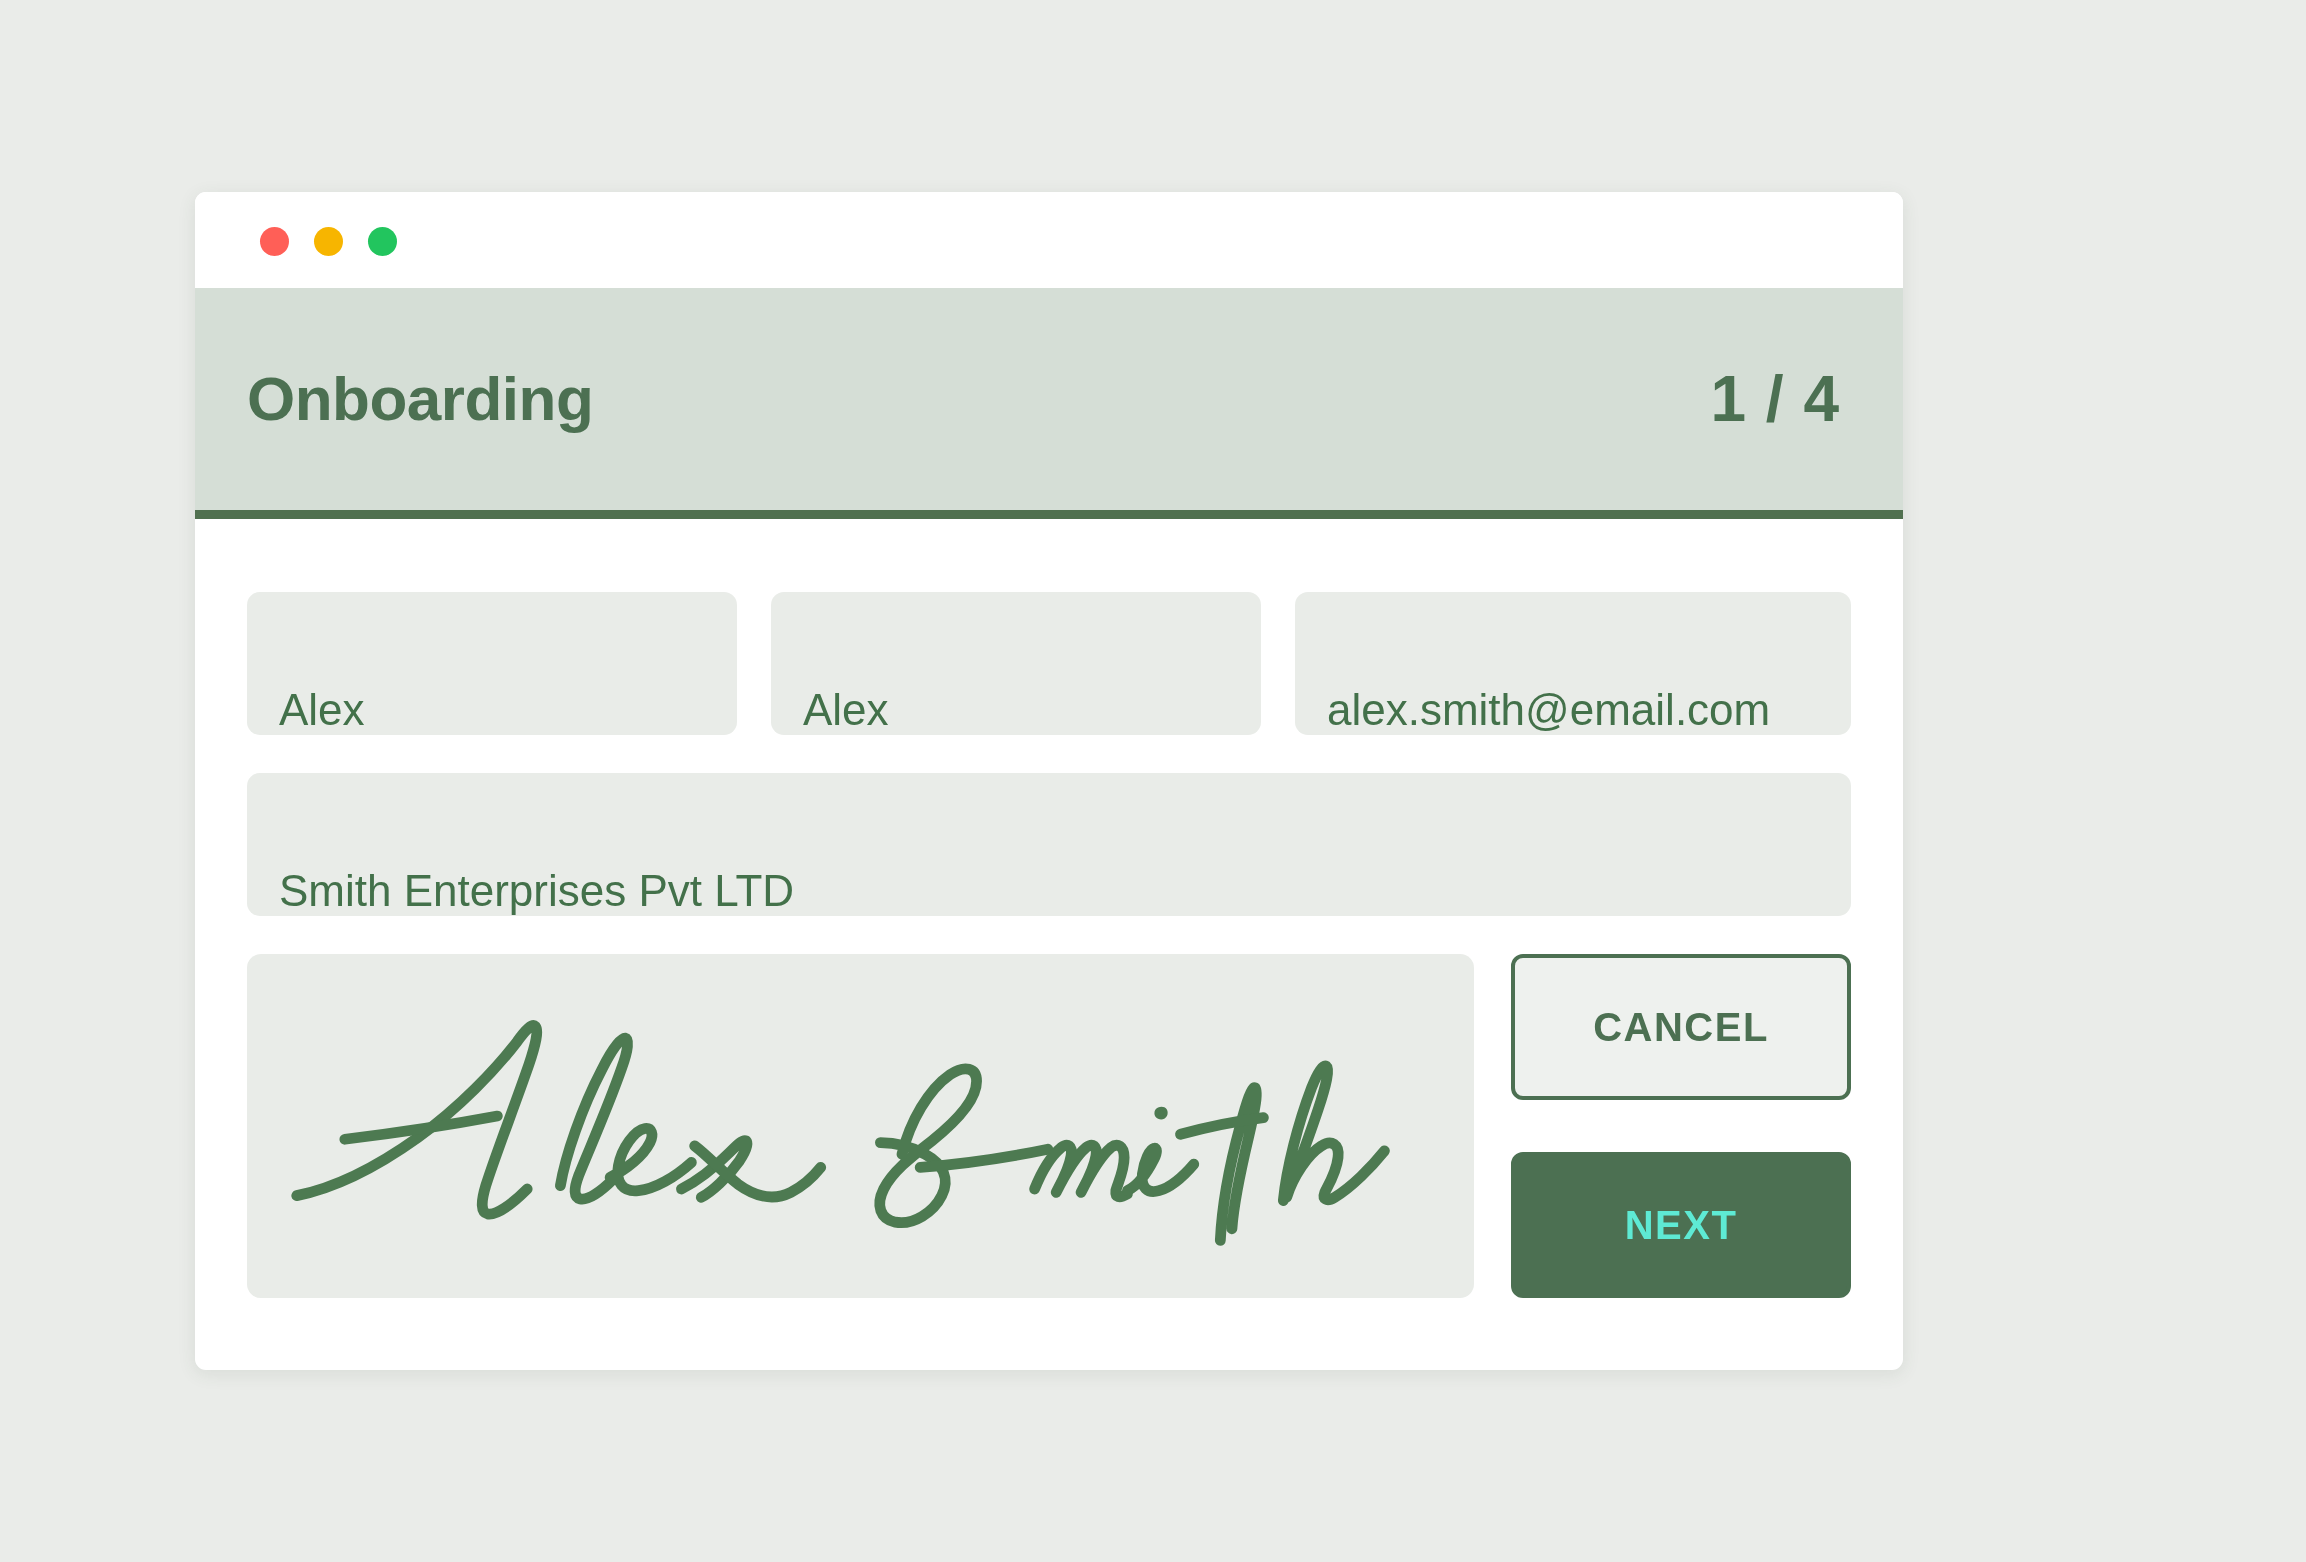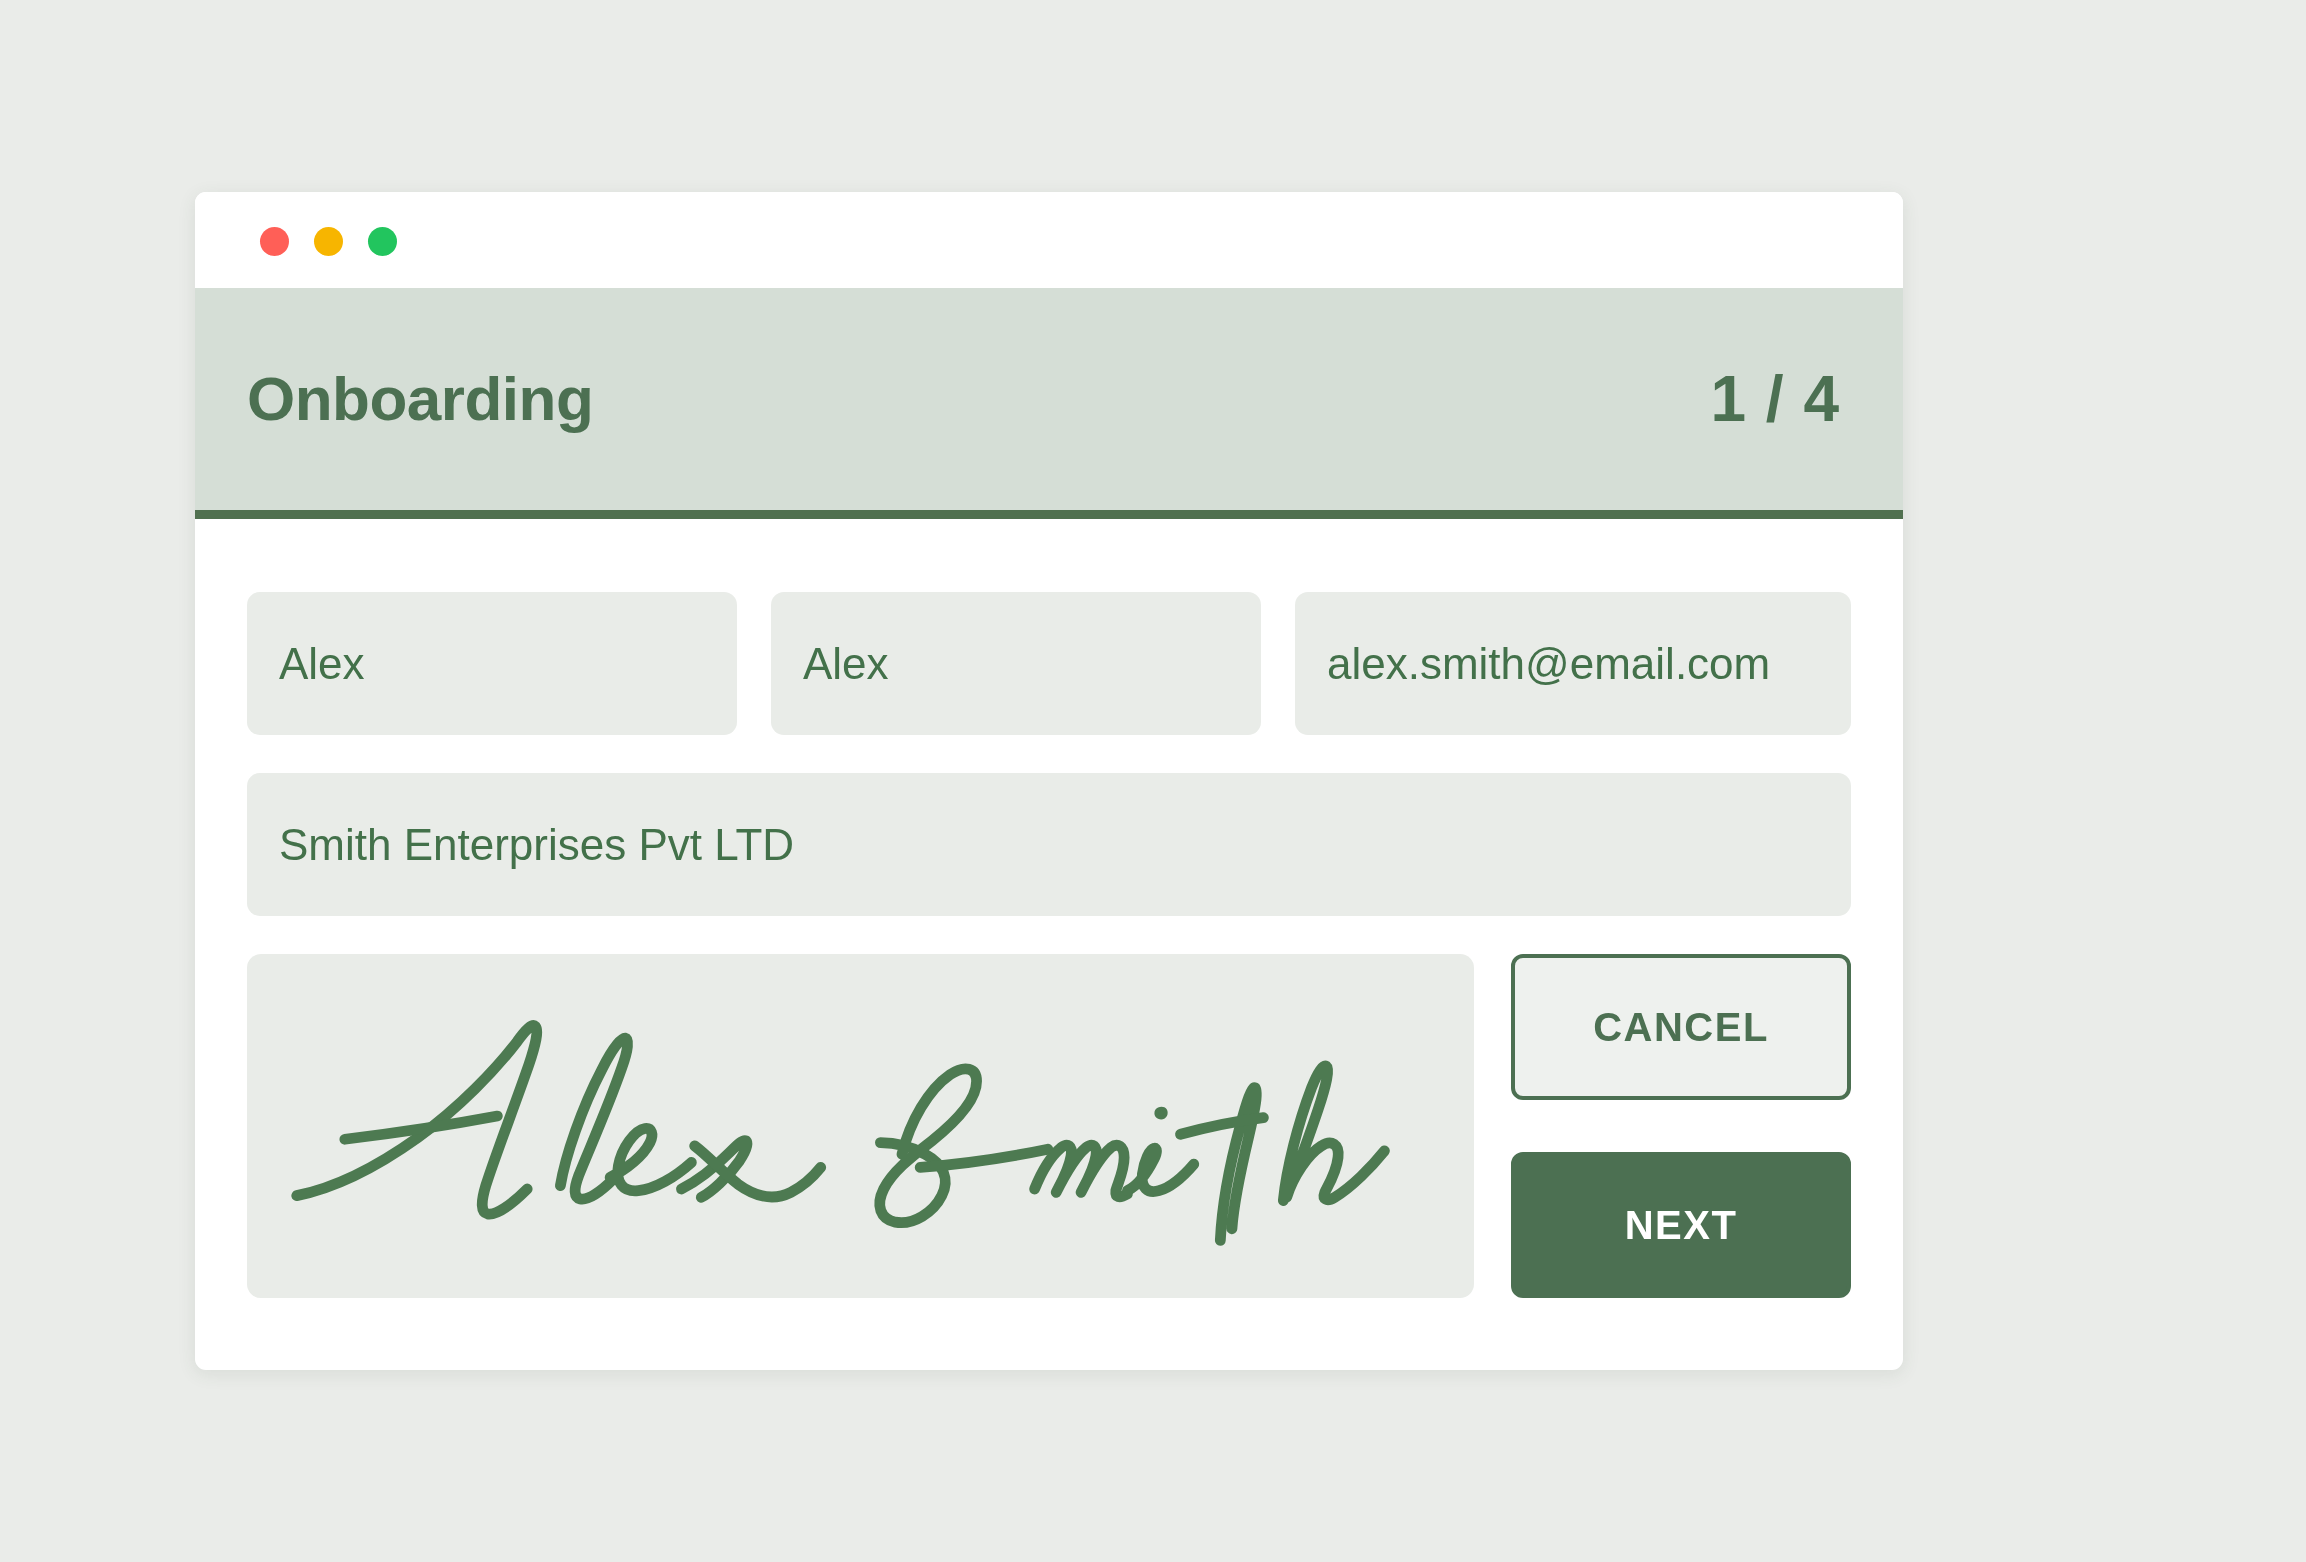--- a/index.html
+++ b/index.html
@@ -112,21 +112,21 @@
 
   .field-row {
     display: flex;
     gap: 34px;
   }
   .field {
     background: #e9ece8;
     border-radius: 13px;
     height: 143px;
     display: flex;
-    align-items: center;
+    align-items: flex-end;
     box-sizing: border-box;
     padding: 0 32px;
     font-size: 44px;
     color: #43714a;
   }
   .field-first  { width: 490px; }
   .field-last   { width: 490px; }
   .field-email  { flex: 1; }
   .field-company {
     width: 100%;
@@ -176,21 +176,21 @@
     user-select: none;
   }
   .btn-cancel {
     background: #eef1ee;
     border: 4px solid #4c7052;
     color: #4c7052;
   }
   .btn-next {
     background: #4c7052;
     border: 4px solid #4c7052;
-    color: #ffffff;
+    color: #5eead4;
     align-items: center;
   }
 </style>
 </head>
 <body>
 
 <div class="stage">
 
   <div class="window-card">
 

